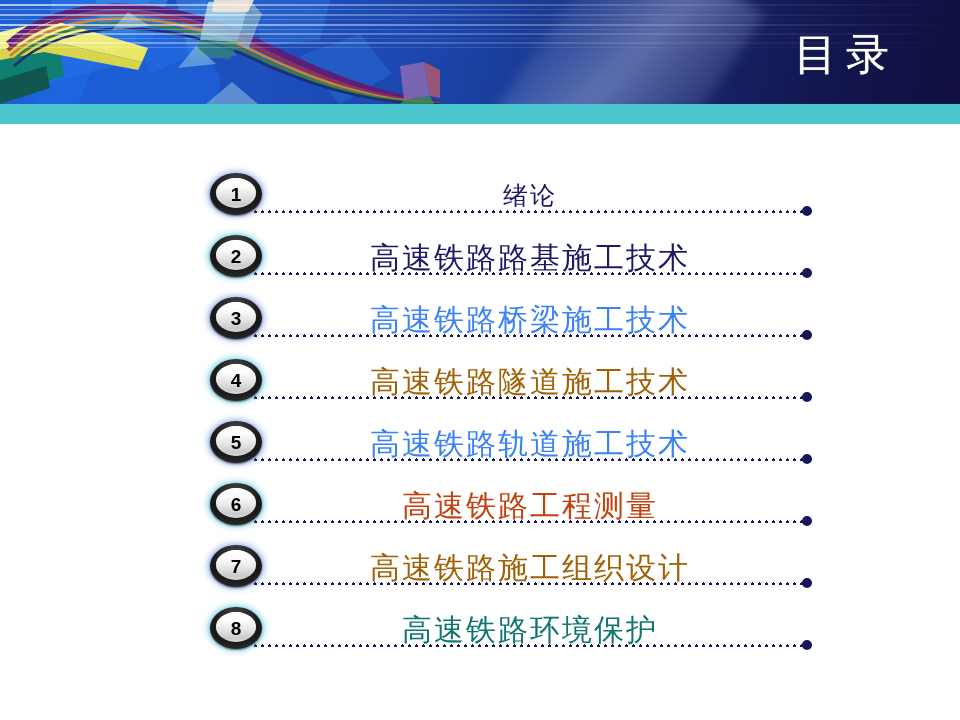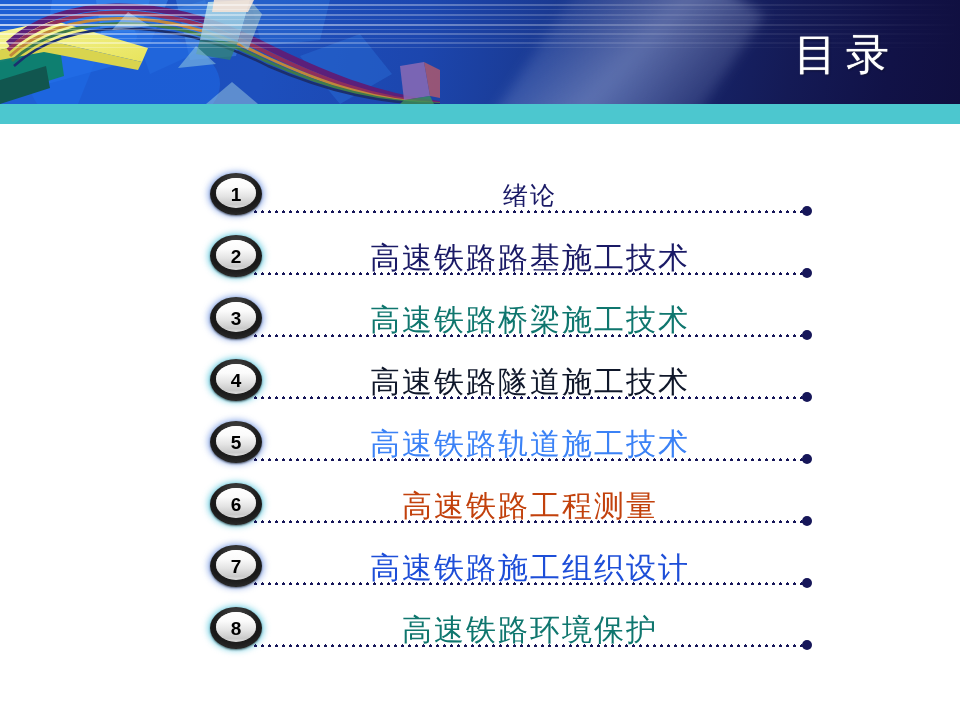--- a/index.html
+++ b/index.html
@@ -284,33 +284,33 @@
     <div class="toc-row">
       <div class="badge">
         <div class="badge-glow" style="background: radial-gradient(rgb(79, 126, 222) 35%, rgba(79, 126, 222, 0.6) 62%, transparent 78%);"></div>
         <div class="badge-ring"></div>
         <div class="badge-face">
           <span class="badge-num">3</span>
         </div>
       </div>
       <div class="leader"></div>
       <div class="leader-dot" style="background: rgb(22, 22, 89);"></div>
-      <div class="toc-label" style="color: #0f766e;">高速铁路桥梁施工技术</div>
+      <div class="toc-label" style="color: #3b82f6;">高速铁路桥梁施工技术</div>
     </div>
     <div class="toc-row">
       <div class="badge">
         <div class="badge-glow" style="background: radial-gradient(rgb(37, 183, 214) 35%, rgba(37, 183, 214, 0.6) 62%, transparent 78%);"></div>
         <div class="badge-ring"></div>
         <div class="badge-face">
           <span class="badge-num">4</span>
         </div>
       </div>
       <div class="leader"></div>
       <div class="leader-dot" style="background: rgb(22, 22, 89);"></div>
-      <div class="toc-label" style="color: #0f172a;">高速铁路隧道施工技术</div>
+      <div class="toc-label" style="color: #a16207;">高速铁路隧道施工技术</div>
     </div>
     <div class="toc-row">
       <div class="badge">
         <div class="badge-glow" style="background: radial-gradient(rgb(79, 126, 222) 35%, rgba(79, 126, 222, 0.6) 62%, transparent 78%);"></div>
         <div class="badge-ring"></div>
         <div class="badge-face">
           <span class="badge-num">5</span>
         </div>
       </div>
       <div class="leader"></div>
@@ -332,21 +332,21 @@
     <div class="toc-row">
       <div class="badge">
         <div class="badge-glow" style="background: radial-gradient(rgb(79, 126, 222) 35%, rgba(79, 126, 222, 0.6) 62%, transparent 78%);"></div>
         <div class="badge-ring"></div>
         <div class="badge-face">
           <span class="badge-num">7</span>
         </div>
       </div>
       <div class="leader"></div>
       <div class="leader-dot" style="background: rgb(22, 22, 89);"></div>
-      <div class="toc-label" style="color: #1d4ed8;">高速铁路施工组织设计</div>
+      <div class="toc-label" style="color: #a16207;">高速铁路施工组织设计</div>
     </div>
     <div class="toc-row">
       <div class="badge">
         <div class="badge-glow" style="background: radial-gradient(rgb(37, 183, 214) 35%, rgba(37, 183, 214, 0.6) 62%, transparent 78%);"></div>
         <div class="badge-ring"></div>
         <div class="badge-face">
           <span class="badge-num">8</span>
         </div>
       </div>
       <div class="leader"></div>

